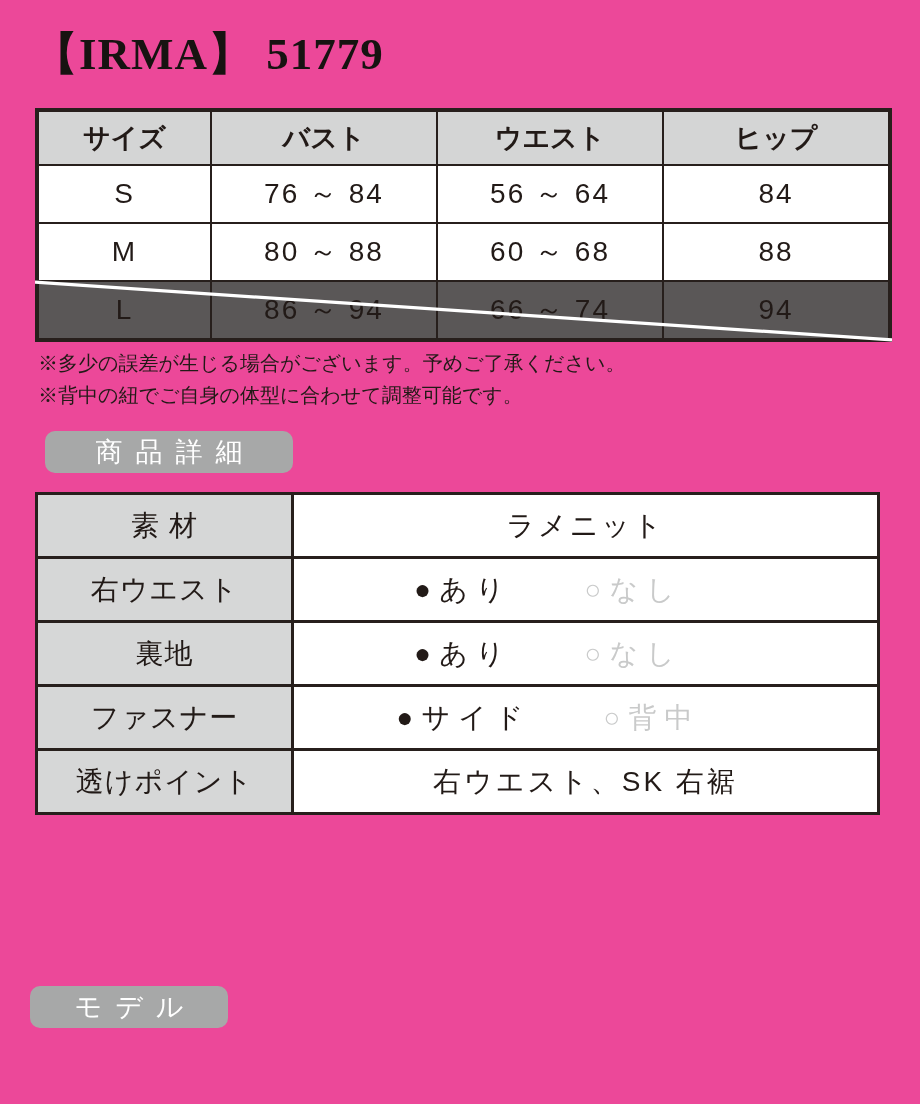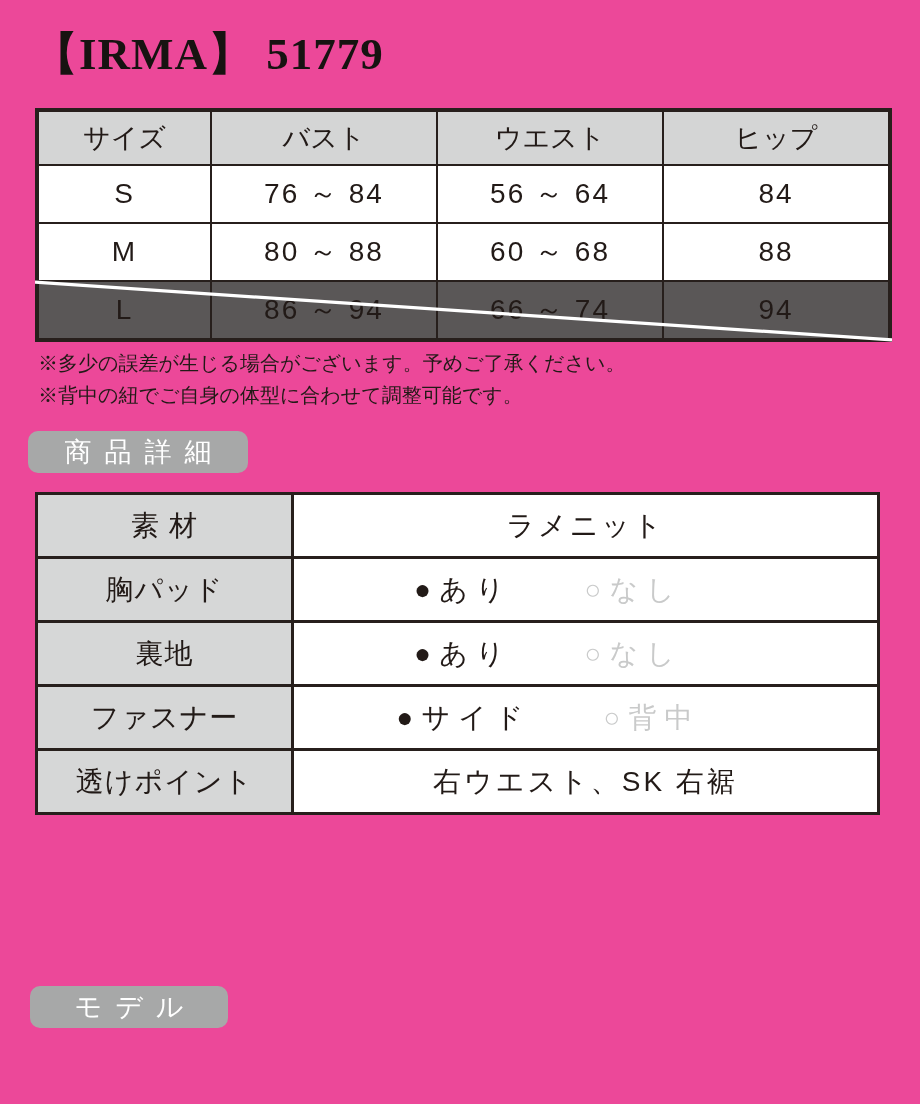--- a/index.html
+++ b/index.html
@@ -13,36 +13,36 @@
     font-family:"Liberation Serif",serif;font-weight:600;
     font-size:45px;letter-spacing:1px;color:#171311;
   }
   
   .size-wrap{position:absolute;left:35px;top:108px;width:857px;}
   table{border-collapse:collapse;table-layout:fixed;}
   .size-table{width:100%;border:4px solid #271f1c;}
   .size-table th,.size-table td{
     border:2px solid #271f1c;text-align:center;vertical-align:middle;padding:0;
   }
-  .size-table thead th{height:52px;background:#d4d5d5;font-weight:normal;font-size:27px;}
+  .size-table thead th{height:52px;background:#d4d5d5;font-weight:bold;font-size:27px;}
   .size-table tbody td{height:56px;font-size:28px;background:#ffffff;letter-spacing:2px;}
   .size-table tbody tr.sold-out td{background:#5a5757;}
   .strike{
     position:absolute;left:0;top:0;width:100%;height:100%;
     pointer-events:none;
   }
   
   .notes{position:absolute;left:38px;top:347px;font-size:20px;line-height:32px;color:#221a17;}
   
   .badge{
     position:absolute;background:#a7a8a8;color:#ffffff;text-align:center;
     border-radius:10px;height:42px;line-height:43px;font-size:27px;
     letter-spacing:13px;padding-left:13px;box-sizing:border-box;
   }
-  .badge-product{left:28px;top:431px;width:220px;}
+  .badge-product{left:45px;top:431px;width:248px;}
   .badge-model{left:30px;top:986px;width:198px;}
   
   .detail-table{position:absolute;left:35px;top:492px;width:845px;border:3px solid #271f1c;padding-left:44px;}
   .detail-table th,.detail-table td{border:3px solid #271f1c;padding:0;vertical-align:middle;}
   .detail-table th{
     width:253px;background:#d6d7d7;font-weight:normal;font-size:28px;
     letter-spacing:1px;height:61px;text-align:center;color:#221a17;
   }
   .detail-table td{text-align:center;font-size:28px;background:#ffffff;}
   .val{letter-spacing:3px;}
@@ -110,21 +110,21 @@
 
   <table class="detail-table">
     <tbody>
       <tr>
         <th>素 材</th>
         <td>
           <span class="val">ラメニット</span>
         </td>
       </tr>
       <tr>
-        <th>胸パッド</th>
+        <th>右ウエスト</th>
         <td>
           <div class="opts">
             <span class="sel">●あり</span>
             <span class="alt">○なし</span>
           </div>
         </td>
       </tr>
       <tr>
         <th>裏地</th>
         <td>

